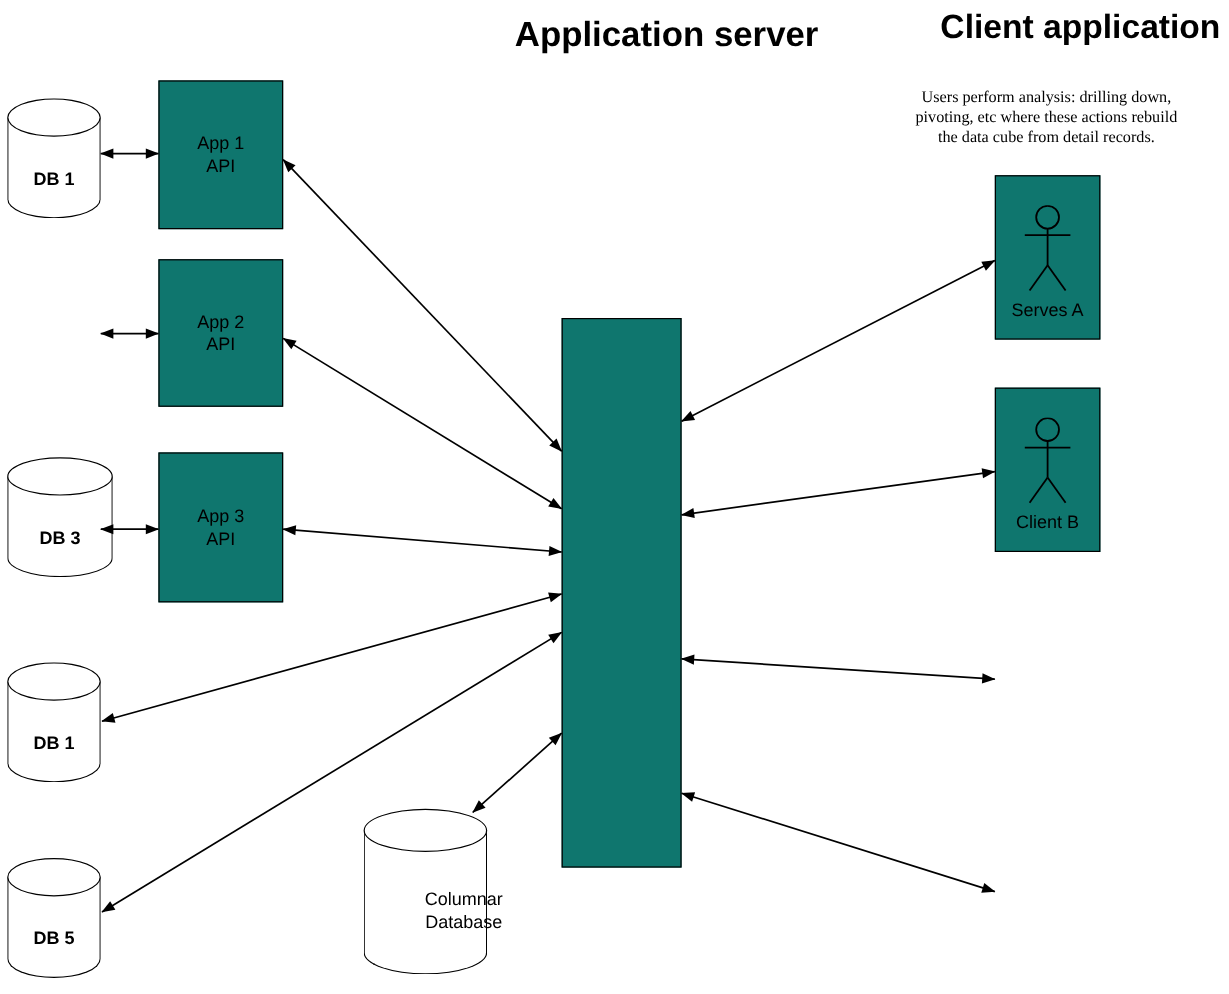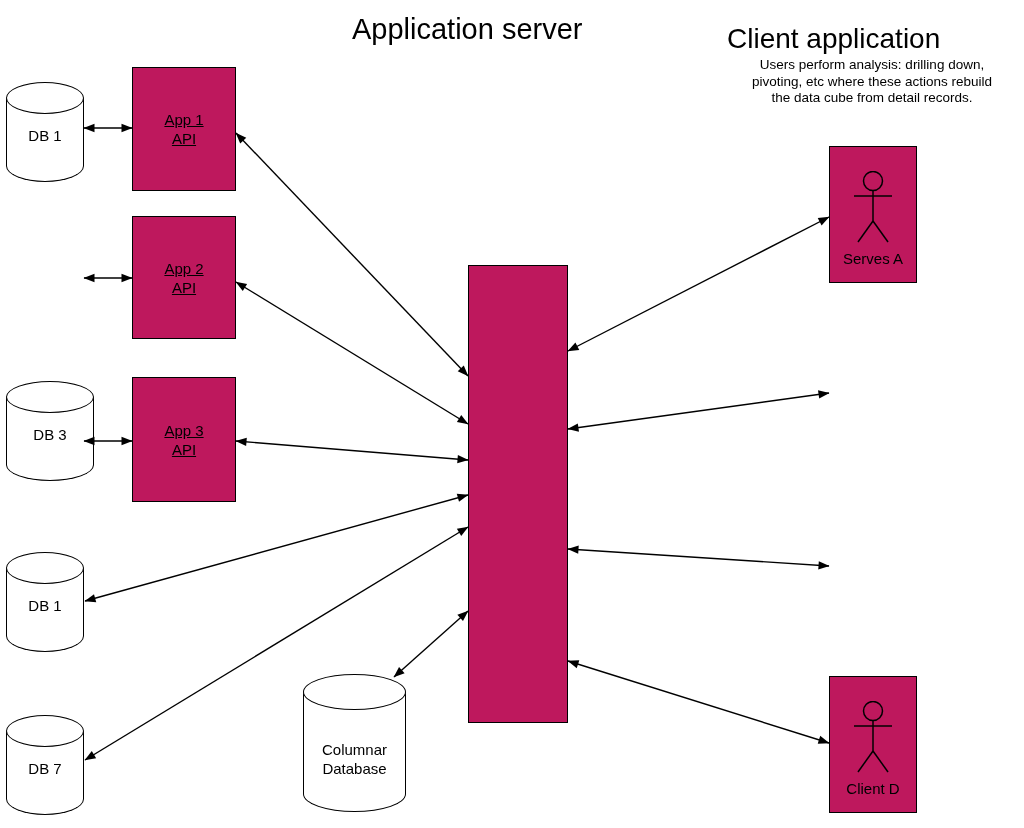--- a/index.html
+++ b/index.html
@@ -1,35 +1,34 @@
 <!DOCTYPE html>
 <html><head>
 <meta charset="utf-8">
 <style>
   html,body { margin:0; padding:0; background:#ffffff; }
   .canvas {
     position:relative; width:1024px; height:828px; background:#ffffff;
     font-family:"Liberation Sans","DejaVu Sans",sans-serif; color:#000;
     overflow:hidden;
   }
-  .title { position:absolute; font-weight:normal; text-align:left; }
+  .title { position:absolute; font-weight:bold; text-align:right; }
   .title-left  { left:352px; top:12px; width:330px; font-size:29px; line-height:34px; }
-  .title-right { left:727px; top:22px; width:290px; font-size:28px; line-height:33px; }
+  .title-right { left:727px; top:6px; width:290px; font-size:28px; line-height:33px; }
   .desc {
     position:absolute; text-align:center; font-size:13.5px; line-height:16.5px;
     white-space:pre-line;
   }
   .desc-as1 { left:352px; top:63px;  width:330px; }
   .desc-as2 { left:352px; top:130px; width:330px; }
-  .desc-ca  { left:727px; top:57px;  width:290px; }
+  .desc-ca  { left:727px; top:73px;  width:290px;font-family:Liberation Serif, serif; }
 
   .box {
-    position:absolute; border:1.5px solid #000; background:#be185d;
+    position:absolute; border:1.5px solid #000; background:#0f766e;
     box-sizing:border-box;
-    text-decoration:underline;
   }
   .appbox { left:132px; width:104px; display:flex; align-items:center; justify-content:center; }
   .node-label { font-size:15px; line-height:19px; text-align:center; }
   .node-label span { display:block; }
 
   .cylinder { position:absolute; }
   .cyl-body {
     position:absolute; left:0; right:0; box-sizing:border-box; background:#fff;
     border:1.5px solid #000; border-top:none;
   }
@@ -38,22 +37,22 @@
     border:1.5px solid #000; border-radius:50%;
   }
   .db .cyl-top { height:32px; }
   .db .cyl-body { top:16px; bottom:0; border-radius:0 0 50% 50% / 0 0 16px 16px; }
   .columnar .cyl-top { height:36px; }
   .columnar .cyl-body { top:18px; bottom:0; border-radius:0 0 50% 50% / 0 0 18px 18px; }
   .cyl-label {
     position:absolute; left:0; width:100%; text-align:center;
     font-size:15px; line-height:19px;
   }
-  .db .cyl-label { top:44px; }
-  .columnar .cyl-label { top:66px; }
+  .db .cyl-label { top:58px;font-weight:bold; }
+  .columnar .cyl-label { top:66px;margin-left:32px; }
 
   .clientbox { left:829px; width:88px; height:137px; }
   .actor { position:absolute; left:50%; transform:translateX(-50%); top:24px; }
   .actor circle, .actor line { stroke:#000; stroke-width:1.5; fill:none; }
   .client-label {
     position:absolute; left:0; top:102px; width:100%; text-align:center;
     font-size:15px; line-height:19px;
   }
 
   .connectors { position:absolute; left:0; top:0; pointer-events:none; }
@@ -82,21 +81,21 @@
     <div class="cyl-label">DB 3</div>
   </div>
   <div class="cylinder db" style="left:6px;top:552px;width:78px;height:100px">
     <div class="cyl-body"></div>
     <div class="cyl-top"></div>
     <div class="cyl-label">DB 1</div>
   </div>
   <div class="cylinder db" style="left:6px;top:715px;width:78px;height:100px">
     <div class="cyl-body"></div>
     <div class="cyl-top"></div>
-    <div class="cyl-label">DB 7</div>
+    <div class="cyl-label">DB 5</div>
   </div>
 
   <div class="box appbox" style="top:67px;height:124px">
     <div class="node-label">
       <span>App 1</span>
       <span>API</span>
     </div>
   </div>
   <div class="box appbox" style="top:216px;height:123px">
     <div class="node-label">
@@ -125,29 +124,29 @@
   <div class="box clientbox" style="top:146px">
     <svg class="actor" width="40" height="72" viewBox="0 0 40 72">
       <circle cx="20" cy="10" r="9.5"></circle>
       <line x1="1" y1="25" x2="39" y2="25"></line>
       <line x1="20" y1="19.5" x2="20" y2="50"></line>
       <line x1="20" y1="50" x2="5" y2="71"></line>
       <line x1="20" y1="50" x2="35" y2="71"></line>
     </svg>
     <div class="client-label">Serves A</div>
   </div>
-  <div class="box clientbox" style="top:676px">
+  <div class="box clientbox" style="top:323px">
     <svg class="actor" width="40" height="72" viewBox="0 0 40 72">
       <circle cx="20" cy="10" r="9.5"></circle>
       <line x1="1" y1="25" x2="39" y2="25"></line>
       <line x1="20" y1="19.5" x2="20" y2="50"></line>
       <line x1="20" y1="50" x2="5" y2="71"></line>
       <line x1="20" y1="50" x2="35" y2="71"></line>
     </svg>
-    <div class="client-label">Client D</div>
+    <div class="client-label">Client B</div>
   </div>
 
   <svg class="connectors" width="1024" height="828" viewBox="0 0 1024 828">
     <defs>
       <marker id="arrow" viewBox="0 0 12 12" refX="11" refY="6" markerWidth="12" markerHeight="12" markerUnits="userSpaceOnUse" orient="auto-start-reverse">
         <path d="M0.5,1.8 L11.5,6 L0.5,10.2 Z" fill="#000"></path>
       </marker>
     </defs>
     <line x1="84" y1="128" x2="132" y2="128" marker-start="url(#arrow)" marker-end="url(#arrow)"></line>
     <line x1="84" y1="278" x2="132" y2="278" marker-start="url(#arrow)" marker-end="url(#arrow)"></line>

